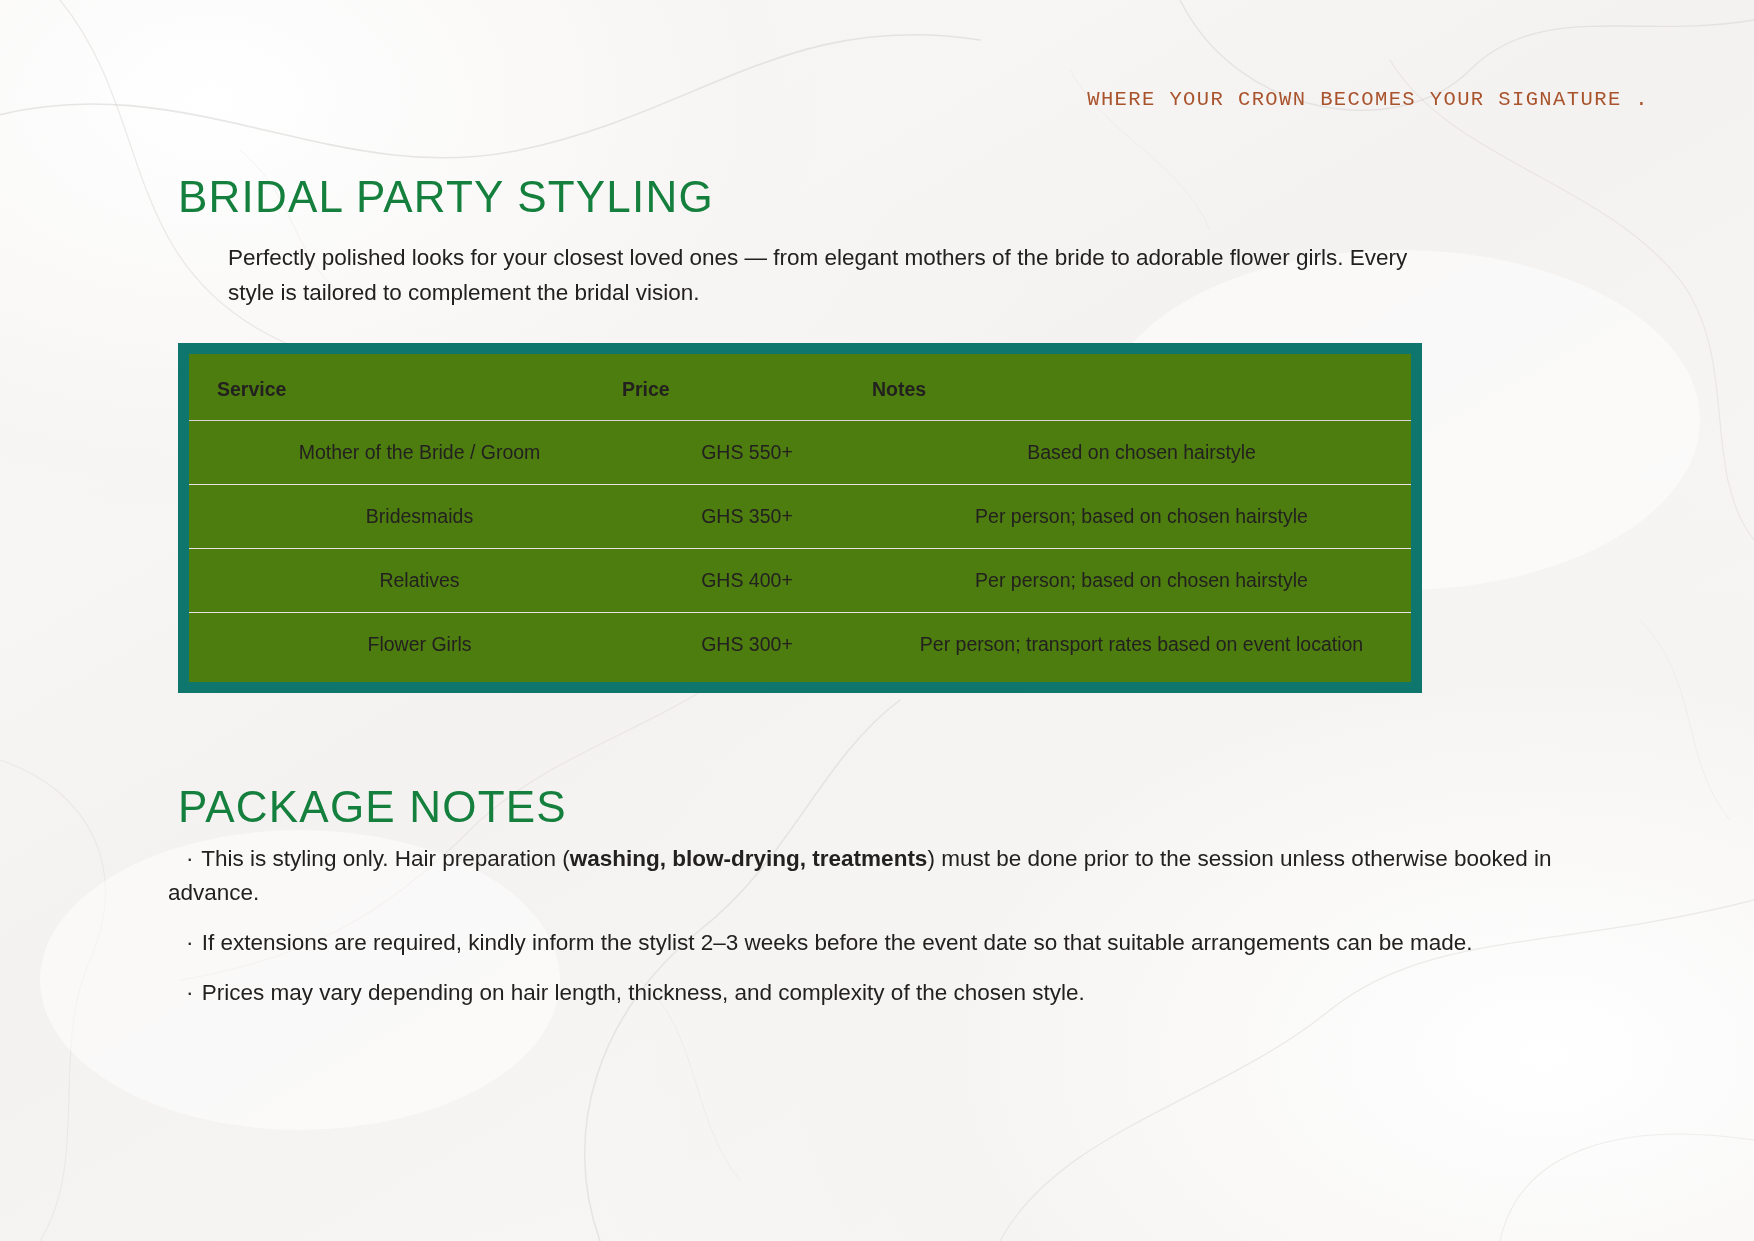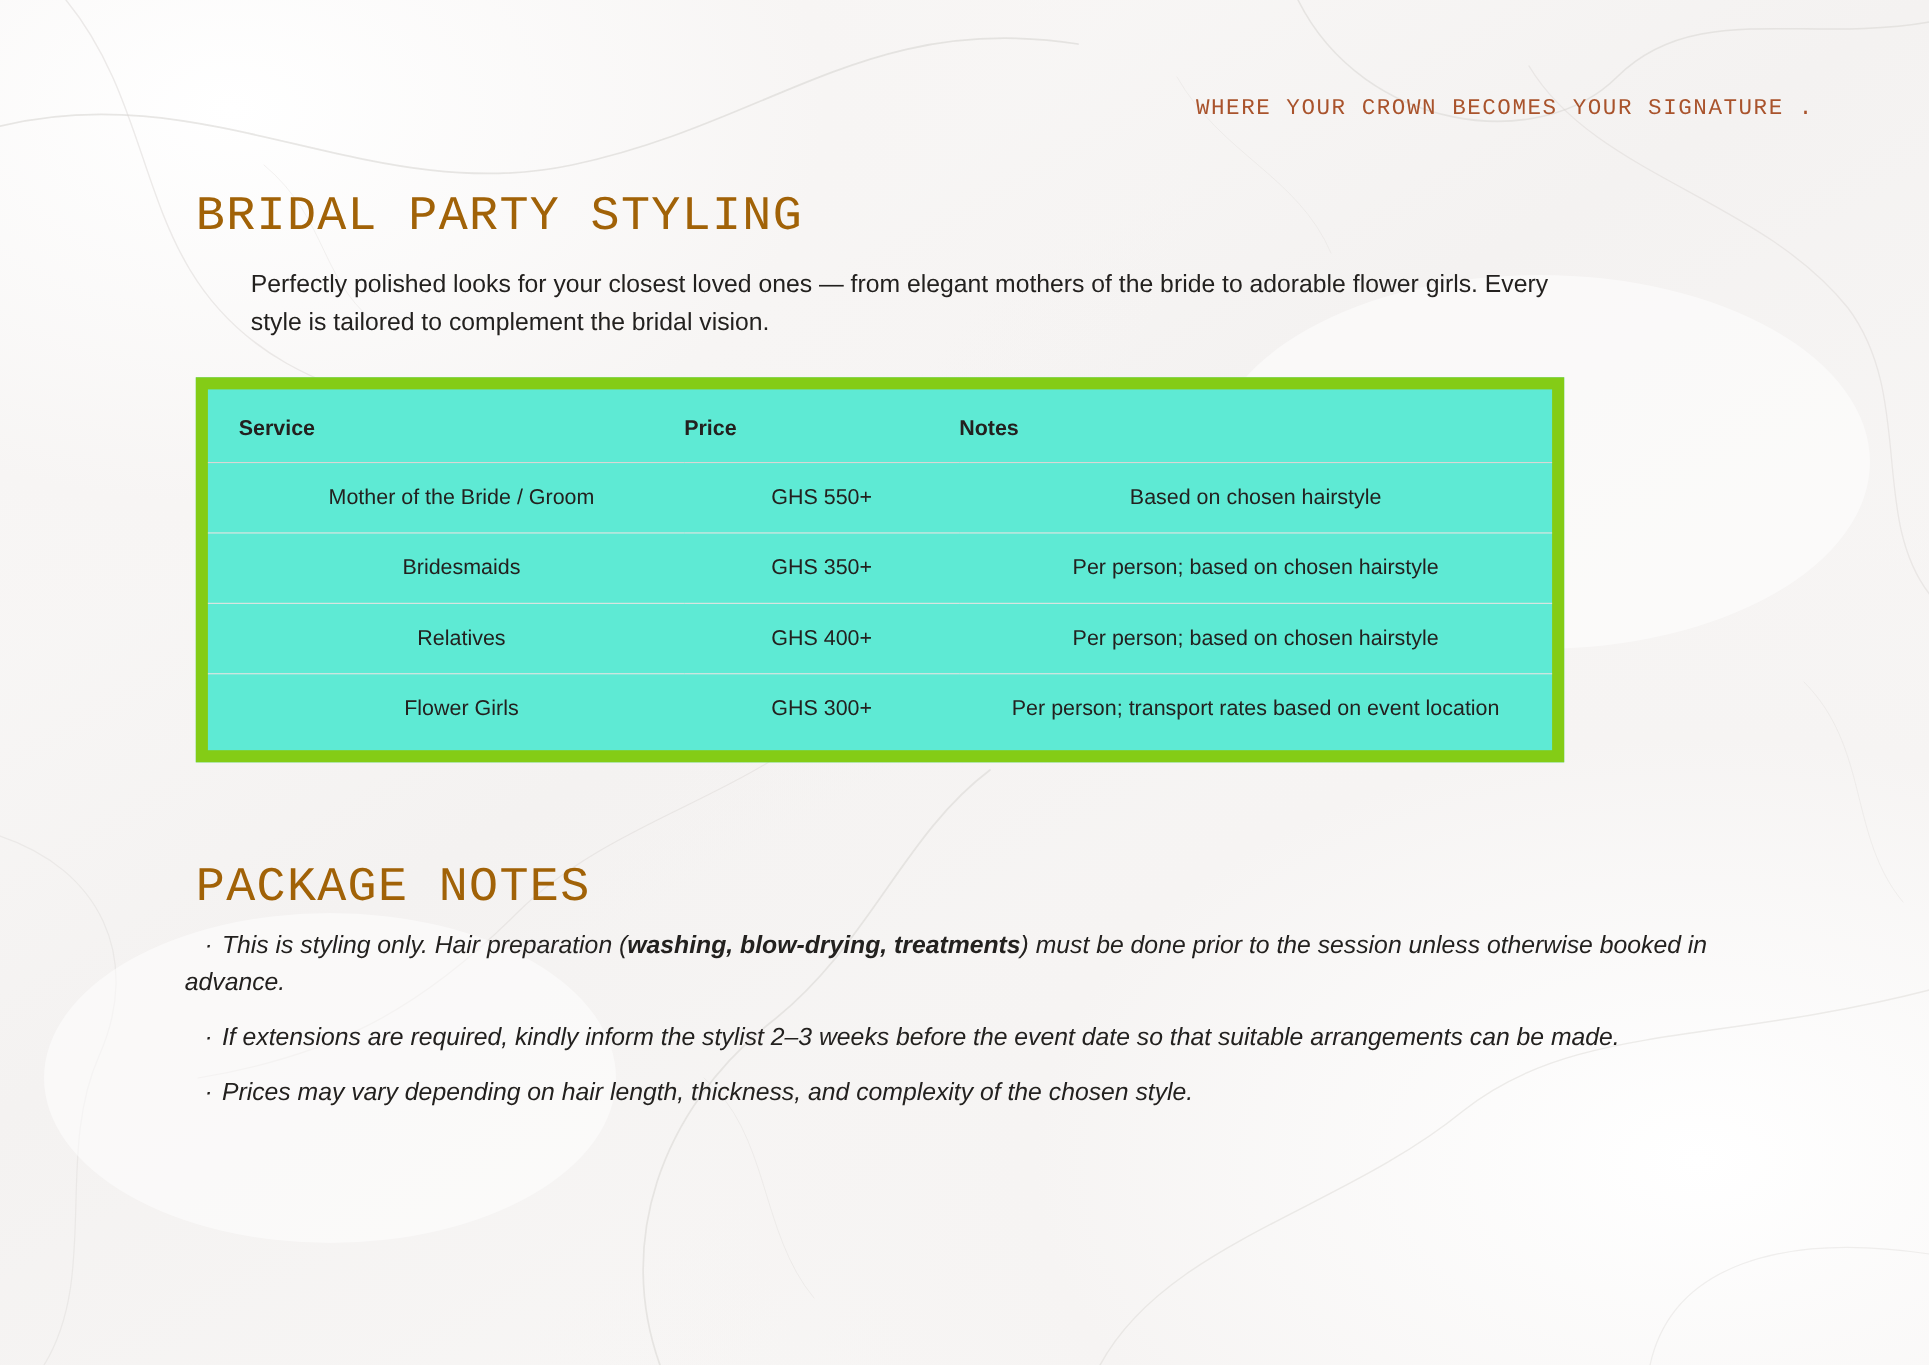--- a/index.html
+++ b/index.html
@@ -44,22 +44,22 @@
     color: #a9532c;
     font-family: Liberation Mono, monospace;
     font-size: 20.5px;
     letter-spacing: 1.4px;
     white-space: nowrap;
   }
 
   .section-title {
     position: absolute;
     left: 178px;
-    color: #a16207;
-    font-family: Liberation Mono, monospace;
+    color: #15803d;
+    font-family: Liberation Sans, sans-serif;
     font-size: 44px;
     letter-spacing: 1.2px;
     white-space: nowrap;
   }
   #title-bridal { top: 172px; }
   #title-notes  { top: 782px; }
 
   .intro {
     position: absolute;
     left: 180px;
@@ -71,22 +71,22 @@
     margin-left: 48px;
   }
 
   
   .table-card {
     position: absolute;
     left: 178px;
     top: 343px;
     width: 1244px;
     height: 350px;
-    background: #5eead4;
-    border: 11px solid #84cc16;
+    background: #4d7c0f;
+    border: 11px solid #0f766e;
     box-sizing: border-box;
   }
   table {
     width: 100%;
     border-collapse: collapse;
     table-layout: fixed;
   }
   th, td {
     text-align: left;
     font-size: 19.5px;
@@ -115,21 +115,20 @@
     left: 168px;
     top: 842px;
     width: 1392px;
     font-size: 22.5px;
     line-height: 34px;
     color: #23211f;
   }
   .notes p {
     margin: 0 0 0 0;
     text-indent: 18px;
-    font-style: italic;
   }
   .notes p + p { margin-top: 16px; }
   .notes b { font-weight: bold; }
   .bullet { letter-spacing: 2px; }
 </style>
 </head>
 <body>
 
 <div id="marble">
   <svg viewBox="0 0 1754 1241" preserveAspectRatio="none" aria-hidden="true">

